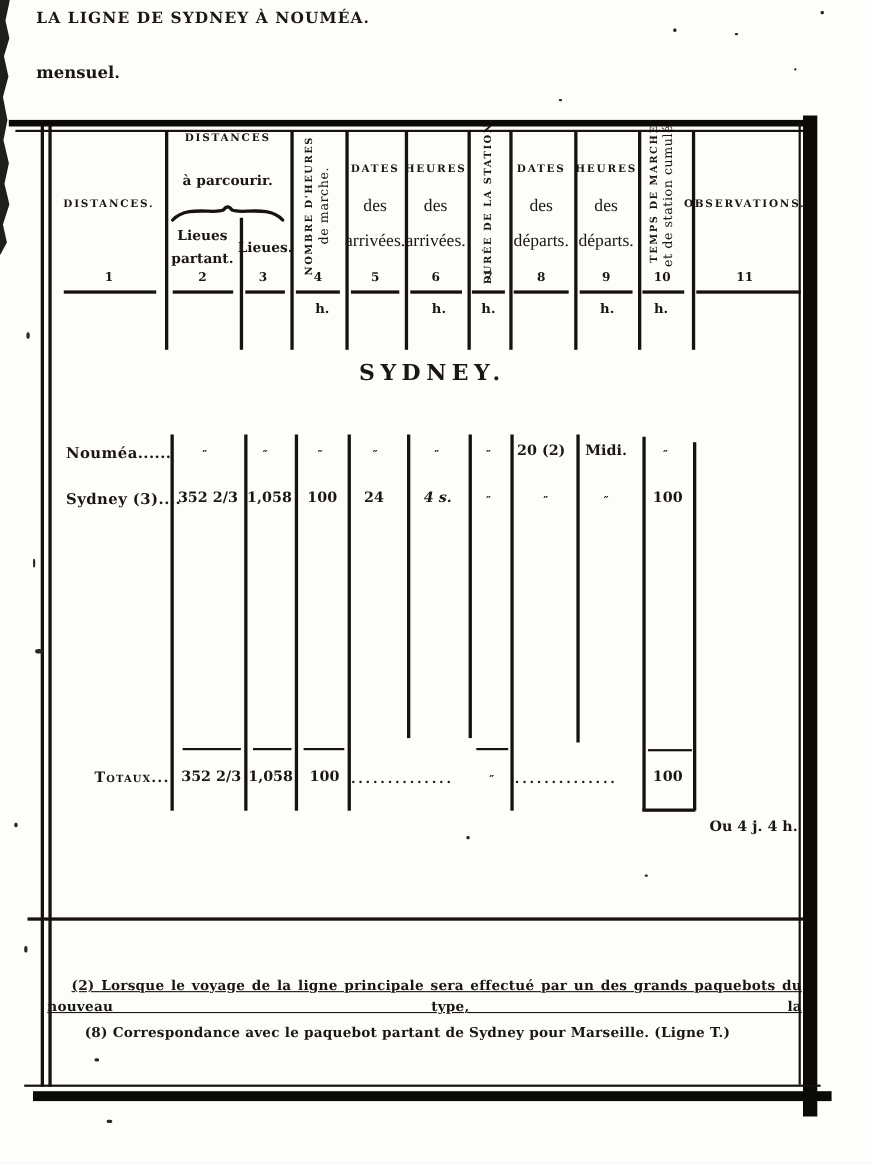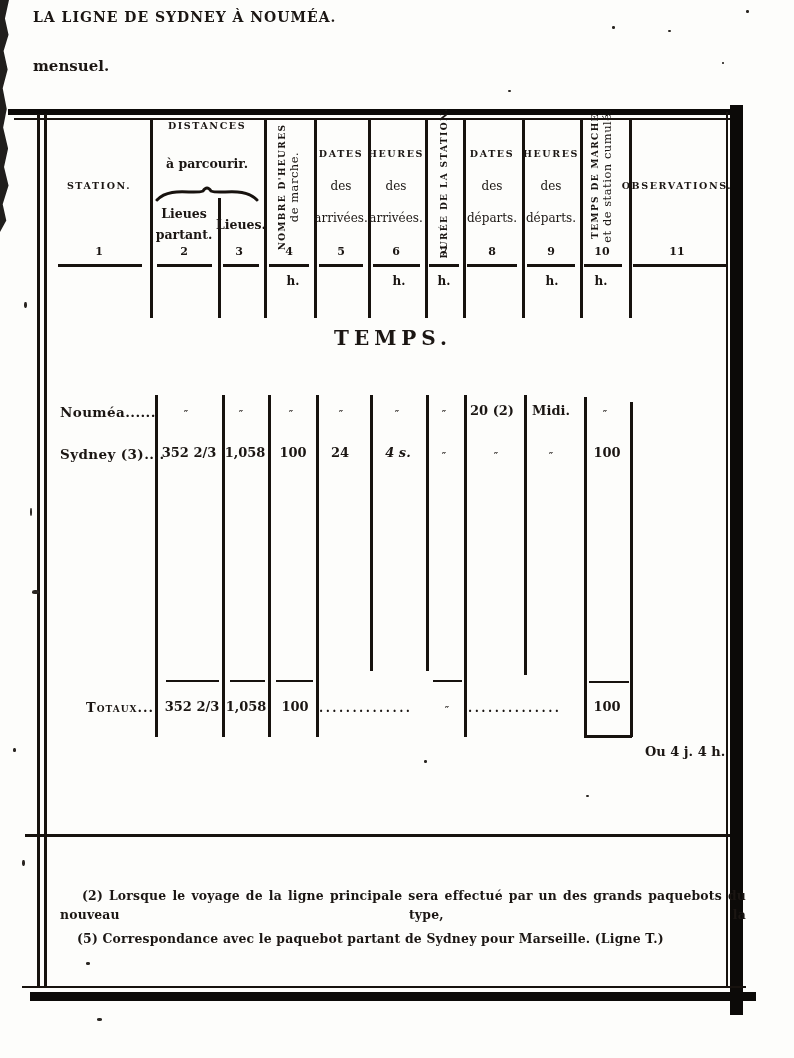--- a/index.html
+++ b/index.html
@@ -11,21 +11,21 @@
     color:#1b1613;
   }
   .abs { position:absolute; }
   .ctr { transform:translateX(-50%); text-align:center; white-space:nowrap; }
   .title { font-weight:bold; font-size:14px; letter-spacing:1px; white-space:nowrap; }
   .subtitle { font-weight:bold; font-size:15px; }
   .vline { position:absolute; width:2.5px; background:#17120e; }
   .hline { position:absolute; height:2.5px; background:#17120e; }
   .thick { background:#0c0a08; }
   .colhead { font-weight:bold; font-size:9.5px; letter-spacing:1.6px; white-space:nowrap; }
-  .colsub { font-size:12px; white-space:nowrap; }
+  .colsub { font-size:16px; white-space:nowrap;font-family:Liberation Serif, serif; }
   .colsub2 { font-size:12.5px; font-weight:bold; white-space:nowrap; }
   .colnum { font-weight:bold; font-size:11px; }
   .hunit { font-weight:bold; font-size:12px; }
   .rot { position:absolute; transform:translate(-50%,-50%) rotate(-90deg); text-align:center; white-space:nowrap; }
   .rot .l1 { display:block; font-weight:bold; font-size:9px; letter-spacing:1.4px; }
   .rot .l2 { display:block; font-size:11.5px; letter-spacing:.5px; }
   .retour { font-weight:bold; font-size:20px; letter-spacing:5px; }
   .station { font-weight:bold; font-size:13.5px; letter-spacing:.4px; white-space:nowrap; }
   .val { font-weight:bold; font-size:13px; white-space:nowrap; }
   .q { font-weight:bold; font-size:10px; }
@@ -58,21 +58,21 @@
   <div class="abs vline" style="left:218px; top:198px; height:120px;"></div>
   <div class="abs vline" style="left:264px; top:120px; height:198px;"></div>
   <div class="abs vline" style="left:314px; top:120px; height:198px;"></div>
   <div class="abs vline" style="left:368px; top:120px; height:198px;"></div>
   <div class="abs vline" style="left:425px; top:120px; height:198px;"></div>
   <div class="abs vline" style="left:463px; top:120px; height:198px;"></div>
   <div class="abs vline" style="left:522px; top:120px; height:198px;"></div>
   <div class="abs vline" style="left:580px; top:120px; height:198px;"></div>
   <div class="abs vline" style="left:629px; top:120px; height:198px;"></div>
 
-  <div class="abs colhead ctr" style="left:99px; top:180px;">STATION.</div>
+  <div class="abs colhead ctr" style="left:99px; top:180px;">DISTANCES.</div>
 
   <div class="abs colhead ctr" style="left:207px; top:120px;">DISTANCES</div>
   <div class="abs colsub2 ctr" style="left:207px; top:156px;">à parcourir.</div>
   <svg class="brace" style="left:154px; top:183px;" width="106" height="20" viewBox="0 0 106 20">
     <path d="M3 17 C 16 3, 40 12, 49 8 Q 53 2 57 8 C 66 12, 90 3, 103 17" fill="none" stroke="#17120e" stroke-width="3" stroke-linecap="round"></path>
   </svg>
   <div class="abs colsub2 ctr" style="left:184px; top:206px;">Lieues</div>
   <div class="abs colsub2 ctr" style="left:184px; top:227px;">partant.</div>
   <div class="abs colsub2 ctr" style="left:241px; top:217px;">Lieues.</div>
 
@@ -129,21 +129,21 @@
   <div class="abs hline" style="left:527px; top:264px; width:48px;"></div>
   <div class="abs hline" style="left:584px; top:264px; width:38px;"></div>
   <div class="abs hline" style="left:633px; top:264px; width:95px; height:3px;"></div>
 
   <div class="abs hunit ctr" style="left:293px; top:274px;">h.</div>
   <div class="abs hunit ctr" style="left:399px; top:274px;">h.</div>
   <div class="abs hunit ctr" style="left:444px; top:274px;">h.</div>
   <div class="abs hunit ctr" style="left:552px; top:274px;">h.</div>
   <div class="abs hunit ctr" style="left:601px; top:274px;">h.</div>
 
-  <div class="abs retour ctr" style="left:393px; top:326px;">TEMPS.</div>
+  <div class="abs retour ctr" style="left:393px; top:326px;">SYDNEY.</div>
 
   <div class="abs vline" style="left:155px; top:395px; height:342px;"></div>
   <div class="abs vline" style="left:222px; top:395px; height:342px;"></div>
   <div class="abs vline" style="left:268px; top:395px; height:342px;"></div>
   <div class="abs vline" style="left:316px; top:395px; height:342px;"></div>
   <div class="abs vline" style="left:370px; top:395px; height:276px;"></div>
   <div class="abs vline" style="left:426px; top:395px; height:276px;"></div>
   <div class="abs vline" style="left:464px; top:395px; height:342px;"></div>
   <div class="abs vline" style="left:524px; top:395px; height:280px;"></div>
   <div class="abs vline" style="left:584px; top:397px; height:340px;"></div>
@@ -181,22 +181,22 @@
   <div class="abs totlabel" style="left:86px; top:700px;">Totaux...</div>
   <div class="abs val ctr" style="left:192px; top:699px;">352 2/3</div>
   <div class="abs val ctr" style="left:246px; top:699px;">1,058</div>
   <div class="abs val ctr" style="left:295px; top:699px;">100</div>
   <div class="abs leader" style="left:319px; top:701px; width:104px;">..............</div>
   <div class="abs q ctr" style="left:447px; top:704px;">″</div>
   <div class="abs leader" style="left:468px; top:701px; width:112px;">..............</div>
   <div class="abs val ctr" style="left:607px; top:699px;">100</div>
   <div class="abs val" style="left:645px; top:700px;margin-top:44px;">Ou 4 j. 4 h.</div>
 
-  <div class="abs fnote just" style="left:60px; top:886px; width:686px; text-indent:22px;">(2) Lorsque le voyage de la ligne principale sera effectué par un des grands paquebots du nouveau type, la</div>
-  <div class="abs fnote" style="left:77px; top:929px; width:664px;">(5) Correspondance avec le paquebot partant de Sydney pour Marseille. (Ligne T.)</div>
+  <div class="abs fnote just" style="left:43px; top:886px; width:686px; text-indent:22px;text-decoration:underline;">(2) Lorsque le voyage de la ligne principale sera effectué par un des grands paquebots du nouveau type, la</div>
+  <div class="abs fnote" style="left:77px; top:929px; width:664px;">(8) Correspondance avec le paquebot partant de Sydney pour Marseille. (Ligne T.)</div>
 
   <div class="abs" style="left:0; top:0; width:9px; height:232px; background:#0d0b09; opacity:.92;
        clip-path:polygon(0 0,100% 0,55% 8%,95% 15%,40% 22%,85% 30%,30% 38%,75% 47%,35% 55%,90% 64%,45% 72%,95% 80%,30% 88%,70% 95%,0 100%);"></div>
   <div class="speck" style="left:24px; top:302px; width:3px; height:6px;"></div>
   <div class="speck" style="left:30px; top:508px; width:2px; height:8px;"></div>
   <div class="speck" style="left:32px; top:590px; width:7px; height:4px;"></div>
   <div class="speck" style="left:13px; top:748px; width:3px; height:4px;"></div>
   <div class="speck" style="left:22px; top:860px; width:3px; height:6px;"></div>
   <div class="speck" style="left:86px; top:962px; width:4px; height:3px;"></div>
   <div class="speck" style="left:97px; top:1018px; width:5px; height:3px;"></div>

